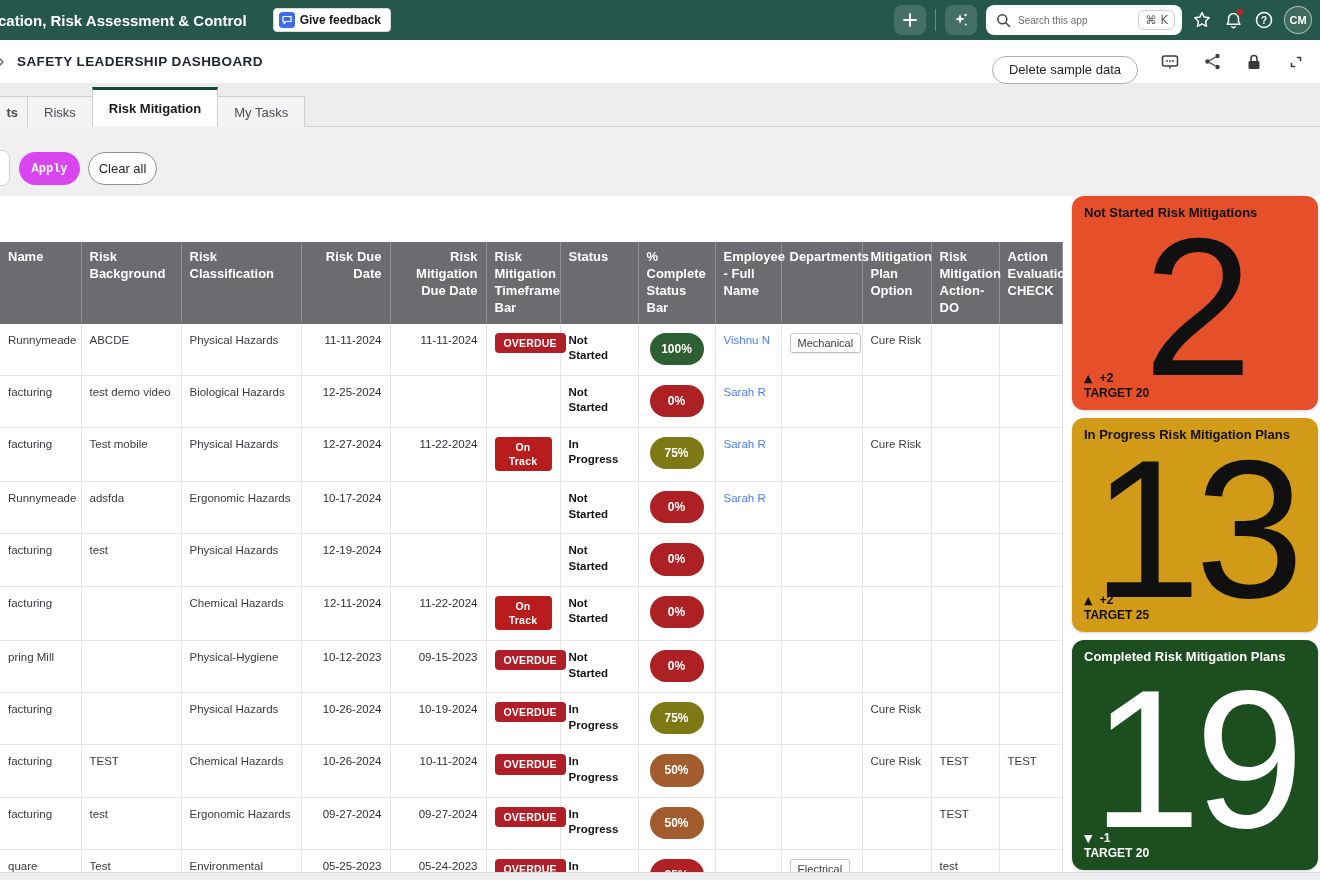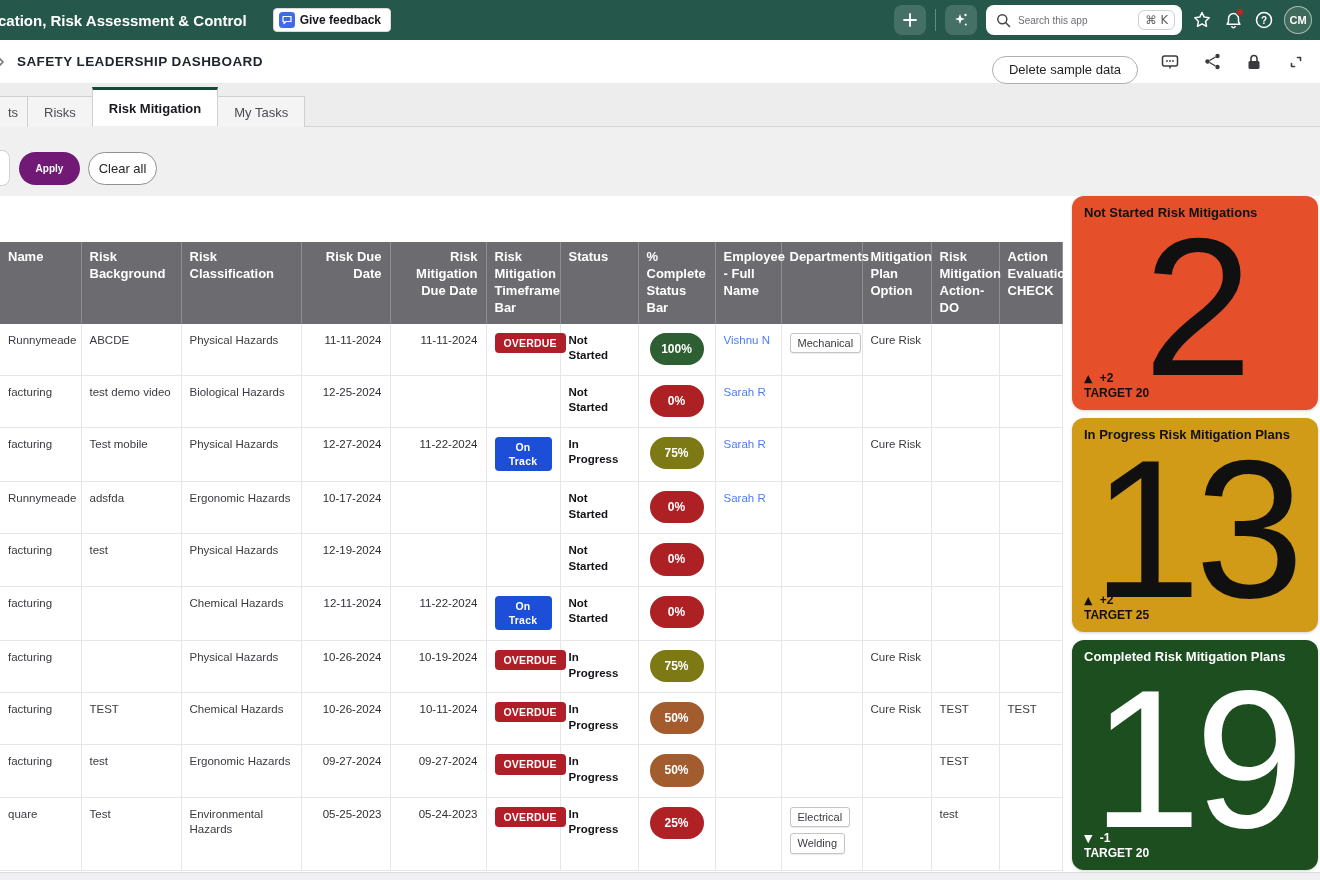--- a/index.html
+++ b/index.html
@@ -44,54 +44,54 @@
   .pb-icon { width:20px; height:20px; color:#3a3a41; display:flex; align-items:center;
     justify-content:center; cursor:pointer; }
 
   
   .tabstrip { position:absolute; left:0; top:84px; width:1320px; height:43px; background:#ededee;
     border-bottom:1px solid #d4d4d8; display:flex; align-items:flex-end; }
   .tab { height:31px; background:#f4f4f5; border:1px solid #cfcfd4; border-bottom:none;
     margin-bottom:-1px; display:flex; align-items:center; padding:0 16px; font-size:13px;
     color:#4b4b52; cursor:pointer; border-right:none; }
   .tab:last-of-type { border-right:1px solid #cfcfd4; }
-  .tab.cut { width:27px; padding:0 9px 0 0; justify-content:flex-end; border-left:none; }
+  .tab.cut { width:27px; padding:0 9px 0 0; justify-content:flex-end; border-left:none;font-weight:bold; }
   .tab.active { height:40px; background:#fff; border-top:3px solid #17493b; font-weight:bold;
     color:#18181d; border-bottom:1px solid #f0f0f1; border-right:1px solid #cfcfd4; }
   .tab.active + .tab { border-left:none;text-align:right; }
 
   
   .filterbar { position:absolute; left:0; top:127px; width:1320px; height:69px; background:#f0f0f1; }
   .filter-stub { position:absolute; left:-10px; top:23px; width:20px; height:36px; background:#fff;
     border:1px solid #cfcfd4; border-radius:8px; }
   .f-divider { position:absolute; left:31px; top:24px; width:1px; height:34px; background:#d7d7da; }
   .apply-btn { position:absolute; left:19px; top:25px; width:61px; height:33px; border:none;
-    border-radius:17px; background:#701a75; color:#fdfdff; font-size:10px; font-weight:bold;
-    font-family:Liberation Sans, sans-serif; cursor:pointer; }
+    border-radius:17px; background:#d946ef; color:#fdfdff; font-size:12px; font-weight:bold;
+    font-family:Liberation Mono, monospace; cursor:pointer; }
   .clear-btn { position:absolute; left:88px; top:25px; width:69px; height:33px; background:#fff;
     border:1px solid #8f8f96; border-radius:17px; font-size:13px; color:#26262c;
     font-family:"Liberation Sans", sans-serif; cursor:pointer;text-align:center; }
 
   
   .main { position:absolute; left:0; top:196px; width:1320px; height:676px; background:#fff; }
 
   table.grid { border-collapse:collapse; table-layout:fixed; width:1062px; margin-top:44px; }
   table.grid th { background:#6b6b70; color:#fff; font-size:13px; font-weight:bold; text-align:left;
     vertical-align:top; padding:7px 8px; line-height:1.3; border-right:1px solid #8e8e93;
     border-top:2px solid #fff; height:60px; cursor:pointer; }
   table.grid th.right { text-align:right; }
   table.grid td { font-size:11.5px; color:#3a3a42; vertical-align:top; padding:9px 8px 10px;
     line-height:1.35; border-bottom:1px solid #e6e6e9; border-right:1px solid #e6e6e9; background:#fff; }
   table.grid td.right { text-align:right; color:#2e2e38; font-weight:500; }
   table.grid td.center { text-align:center; }
   table.grid td.status { font-weight:bold; color:#141418; }
   .badge { display:inline-block; color:#fff; font-size:10.5px; font-weight:bold; border-radius:4px;
     padding:3px 9px; letter-spacing:0.2px; }
   .badge.overdue { background:#b01f27; }
-  .badge.ontrack { background:#1d4ed8; }
+  .badge.ontrack { background:#b91c1c; }
   .pill { display:inline-block; width:54px; padding:8px 0; border-radius:16px; color:#fff;
     font-size:12px; font-weight:bold; text-align:center; }
   .link { color:#4d7df2; cursor:pointer; }
   .chip { display:inline-block; background:#fff; border:1px solid #c3c3c8; border-radius:3px;
     padding:2px 7px; font-size:11px; color:#3a3a42; margin:0 4px 6px 0;
     box-shadow:0 1px 1px rgba(0,0,0,0.08); }
 
   
   .kpi-col { position:absolute; left:1072px; top:0px; width:246px; }
   .kpi-card { position:relative; width:246px; border-radius:12px; margin-bottom:8px;
@@ -352,20 +352,35 @@
           <td class="center"><span class="badge ontrack">On Track</span></td>
           <td class="status">Not Started</td>
           <td class="center"><span class="pill" style="background: rgb(173, 33, 36);">0%</span></td>
           <td></td>
           <td></td>
           <td></td>
           <td></td>
           <td></td>
         </tr>
         <tr>
+          <td>pring Mill</td>
+          <td></td>
+          <td>Physical-Hygiene</td>
+          <td class="right">10-12-2023</td>
+          <td class="right">09-15-2023</td>
+          <td class="center"><span class="badge overdue">OVERDUE</span></td>
+          <td class="status">Not Started</td>
+          <td class="center"><span class="pill" style="background: rgb(173, 33, 36);">0%</span></td>
+          <td></td>
+          <td></td>
+          <td></td>
+          <td></td>
+          <td></td>
+        </tr>
+        <tr>
           <td>facturing</td>
           <td></td>
           <td>Physical Hazards</td>
           <td class="right">10-26-2024</td>
           <td class="right">10-19-2024</td>
           <td class="center"><span class="badge overdue">OVERDUE</span></td>
           <td class="status">In Progress</td>
           <td class="center"><span class="pill" style="background: rgb(125, 122, 21);">75%</span></td>
           <td></td>
           <td></td>

